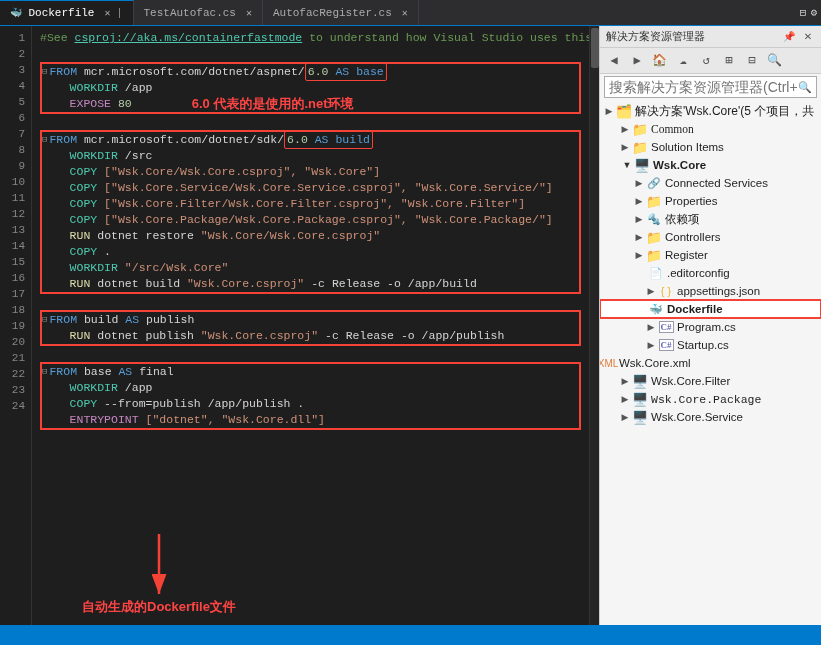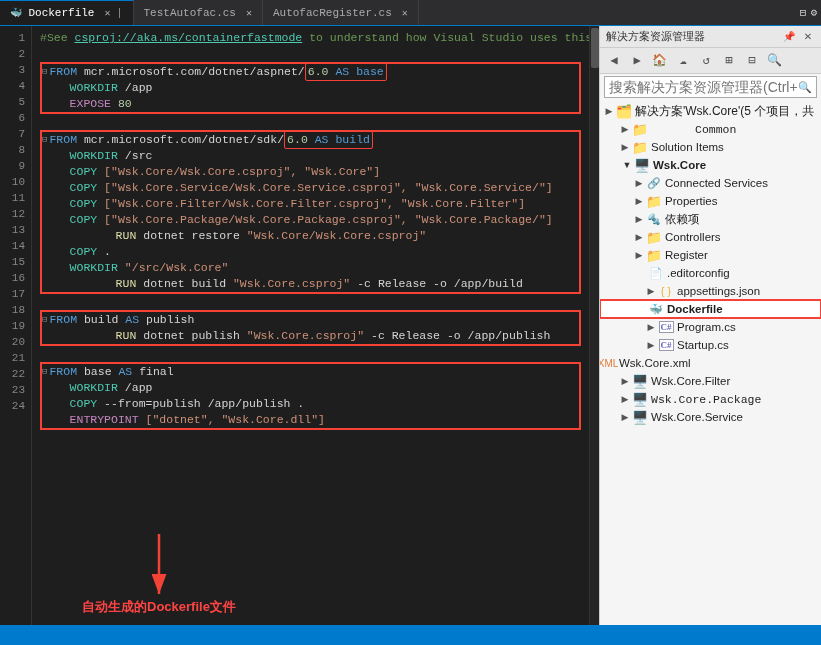--- a/index.html
+++ b/index.html
@@ -104,21 +104,21 @@
       gap: 0;
     }
     .collapse-icon {
       color: #858585;
       font-size: 9px;
       margin-right: 2px;
       cursor: pointer;
     }
     .kw-from { color: #569cd6; }
     .kw-copy { color: #4ec9b0; }
-    .kw-run { color: #dcdcaa; margin-left: 46px; }
+    .kw-run { color: #dcdcaa; }
     .kw-expose { color: #c586c0; }
     .kw-entrypoint { color: #c586c0; }
     .kw-as { color: #569cd6; }
     .str-val { color: #ce9178; }
     .num-val { color: #b5cea8; }
     .comment { color: #6a9955; }
     .highlight-box {
       border: 1.5px solid #f44336;
       border-radius: 2px;
       padding: 0 2px;
@@ -354,20 +354,21 @@
             <div class="code-line">
               <span>&nbsp;&nbsp;&nbsp;&nbsp;</span>
               <span class="kw-copy">WORKDIR</span>
               <span> /app</span>
             </div>
             
             <div class="code-line">
               <span>&nbsp;&nbsp;&nbsp;&nbsp;</span>
               <span class="kw-expose">EXPOSE</span>
               <span> </span><span class="num-val">80</span>
+              <span style="margin-left:60px;" class="annotation-text">6.0 代表的是使用的.net环境</span>
             </div>
           </div>
 
           
           <div class="code-line">&nbsp;</div>
 
           
           <div style="border:2px solid #f44336;padding:0;display:inline-block;width:100%;">
             
             <div class="code-line">
@@ -534,21 +535,21 @@
 
         <div class="tree-item" style="padding-left:2px;">
           <span class="tree-arrow">▶</span>
           <span class="tree-icon" style="font-size:13px;">🗂️</span>
           <span style="font-family:'Microsoft YaHei',sans-serif;font-size:12px;">解决方案'Wsk.Core'(5 个项目，共</span>
         </div>
 
         <div class="tree-item" style="padding-left:18px;">
           <span class="tree-arrow">▶</span>
           <span class="tree-icon icon-folder">📁</span>
-          <span style="font-family:Liberation Mono, monospace;margin-left:44px;">Common</span>
+          <span style="font-family:Liberation Serif, serif;">Common</span>
         </div>
 
         <div class="tree-item" style="padding-left:18px;">
           <span class="tree-arrow">▶</span>
           <span class="tree-icon icon-folder">📁</span>
           <span style="font-family:'Microsoft YaHei',sans-serif;">Solution Items</span>
         </div>
 
         <div class="tree-item" style="padding-left:4px;">
           <span class="tree-indent"></span>

